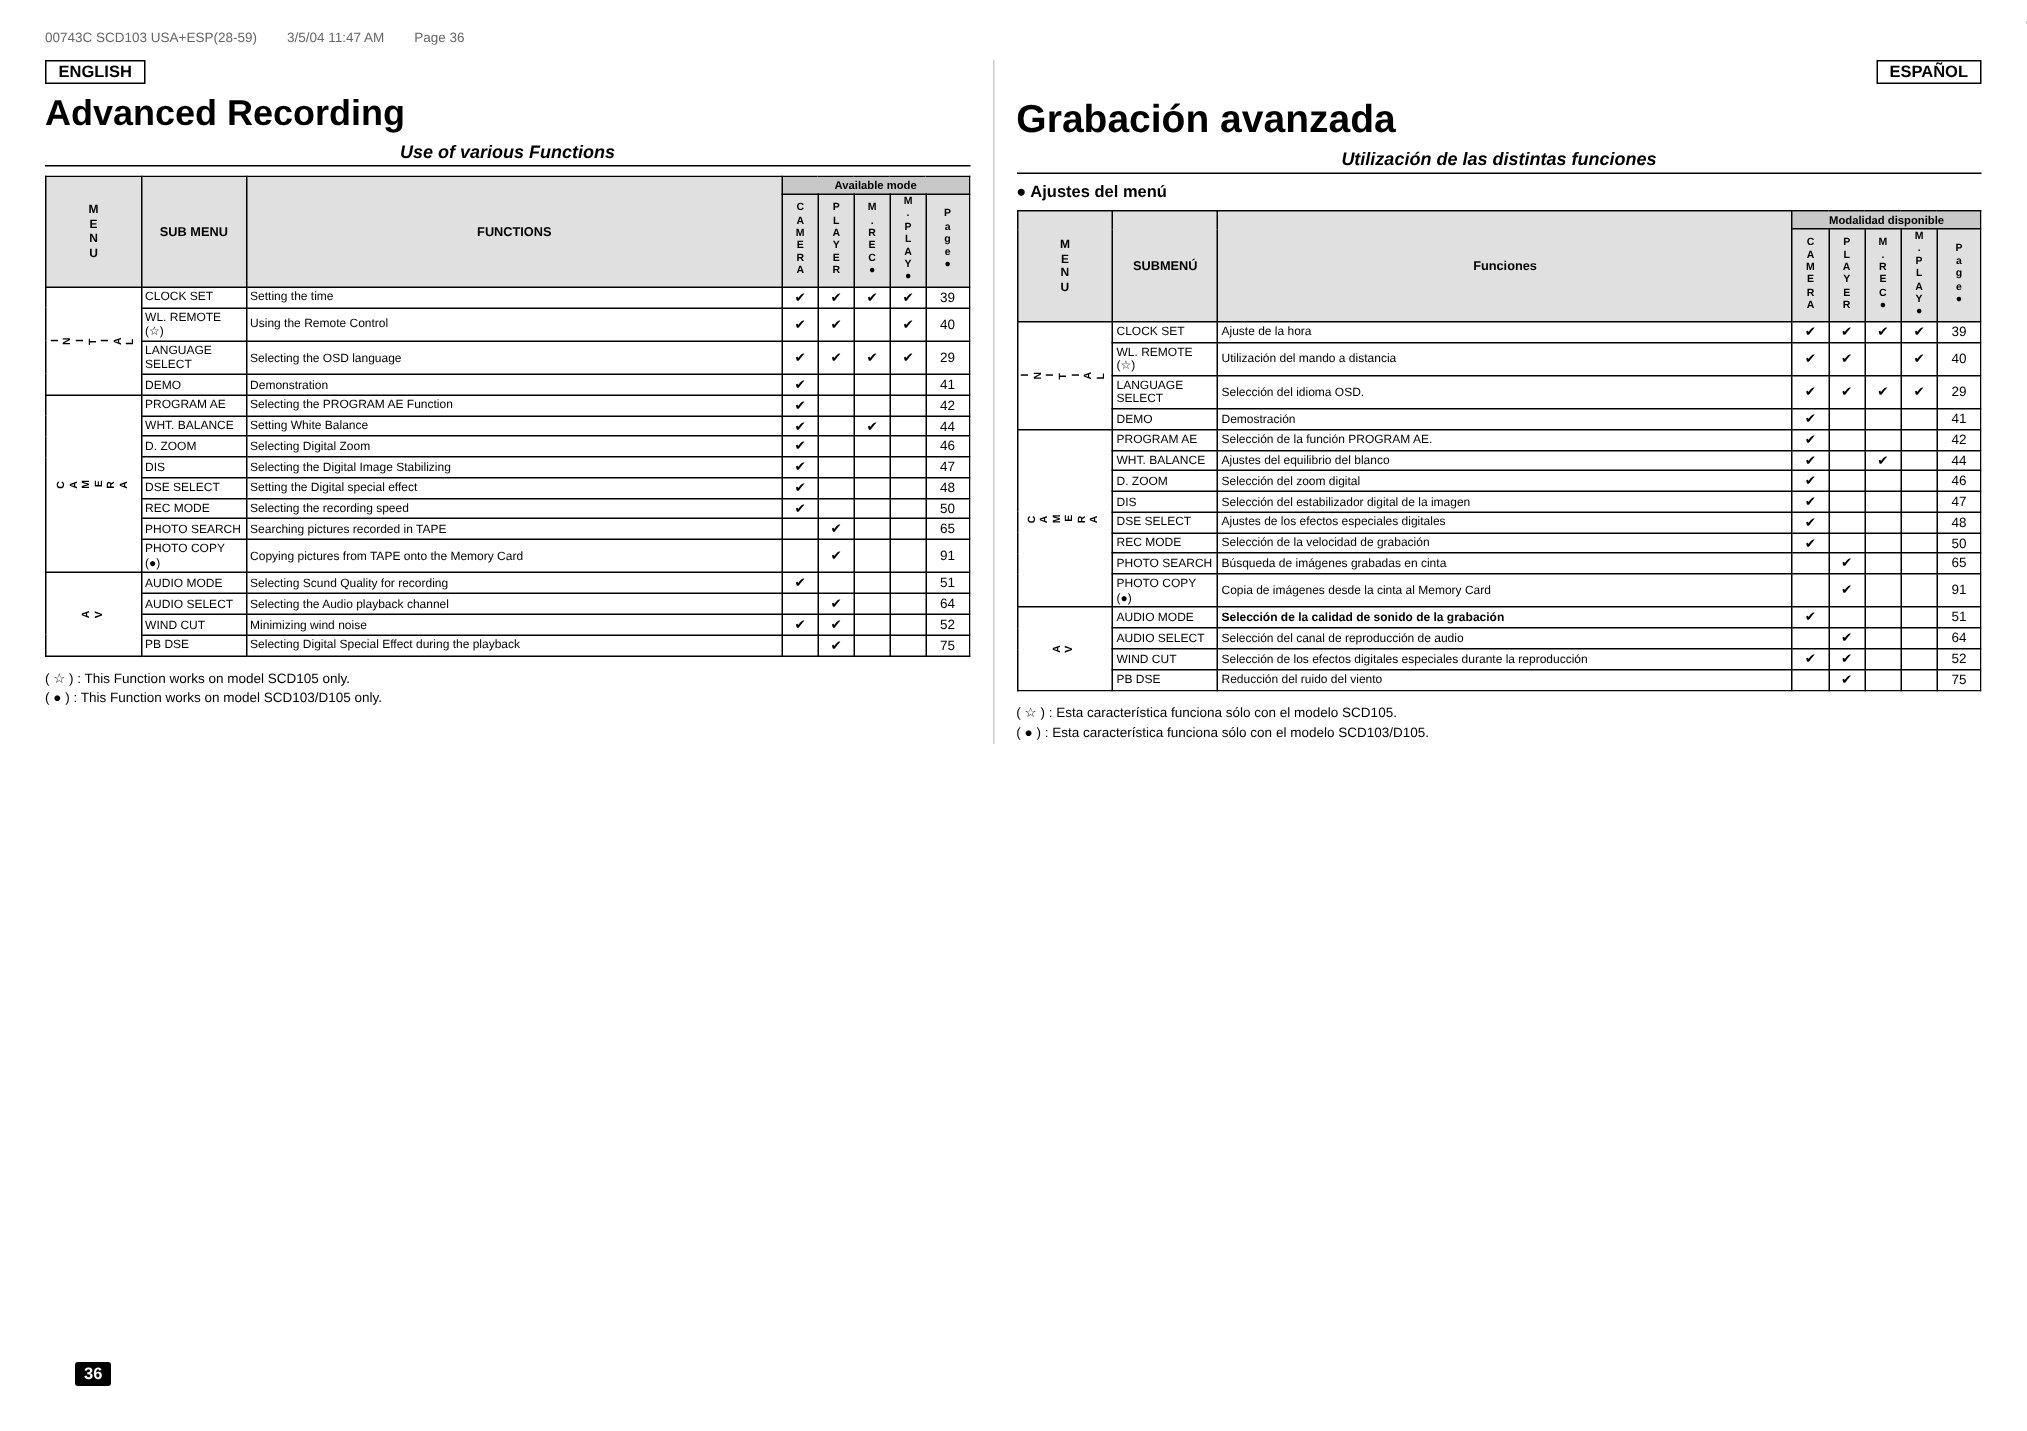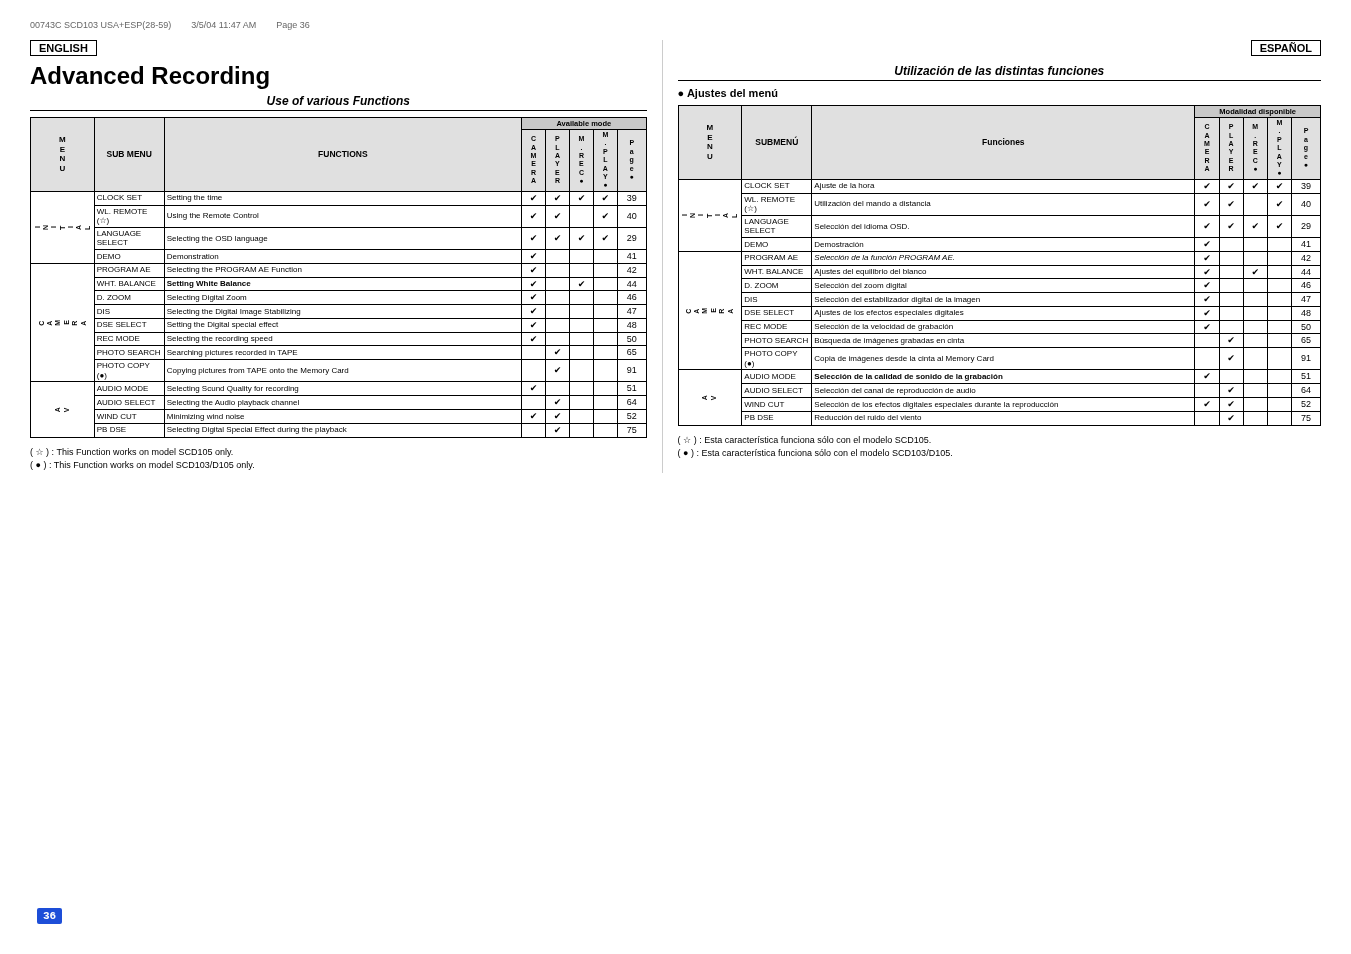--- a/index.html
+++ b/index.html
@@ -124,28 +124,27 @@
     .notes {
       margin-top: 8px;
       font-size: 9px;
       line-height: 1.5;
     }
 
     
     .page-number {
       position: absolute;
       bottom: 30px;
-      left: 37px;
-      background: #1d4ed8;
+      left: 50px;
+      background: #000000;
       color: #fff;
       font-size: 11px;
       font-weight: bold;
       padding: 2px 6px;
       border-radius: 2px;
-      font-family: Liberation Mono, monospace;
     }
 
     
     .border-lines {
       position: absolute;
       top: 0; left: 0; right: 0; bottom: 0;
       pointer-events: none;
     }
     .border-top, .border-bottom {
       position: absolute;
@@ -269,21 +268,21 @@
                 <td class="text-left" style="font-size: 8px;">PROGRAM AE</td>
                 <td class="text-left" style="font-size: 8px;">Selecting the PROGRAM AE Function</td>
                 <td style="font-size: 9px;">✔</td>
                 <td style="font-size: 9px;"></td>
                 <td style="font-size: 9px;"></td>
                 <td style="font-size: 9px;"></td>
                 <td style="font-size: 9px;">42</td>
               </tr>
               <tr>
                 <td class="text-left" style="font-size: 8px;">WHT. BALANCE</td>
-                <td class="text-left" style="font-size: 8px; font-weight: bold;">Setting White Balance</td>
+                <td class="text-left" style="font-size: 8px;">Setting White Balance</td>
                 <td style="font-size: 9px;">✔</td>
                 <td style="font-size: 9px;"></td>
                 <td style="font-size: 9px;">✔</td>
                 <td style="font-size: 9px;"></td>
                 <td style="font-size: 9px;">44</td>
               </tr>
               <tr>
                 <td class="text-left" style="font-size: 8px;">D. ZOOM</td>
                 <td class="text-left" style="font-size: 8px;">Selecting Digital Zoom</td>
                 <td style="font-size: 9px;">✔</td>
@@ -383,20 +382,21 @@
       <div class="notes">
         <div>( ☆ ) : This Function works on model SCD105 only.</div>
         <div>( ● ) : This Function works on model SCD103/D105 only.</div>
       </div>
     </div>
 
     <div class="col-right">
       <div style="display:flex; justify-content:flex-end; margin-bottom:2px;">
         <span class="lang-badge">ESPAÑOL</span>
       </div>
+      <div class="main-title" style="font-size:26px;">Grabación avanzada</div>
       <div class="section-heading italic-title">Utilización de las distintas funciones</div>
       <div class="bullet-heading">Ajustes del menú</div>
 
       <div class="table-wrap">
         <table>
           <thead>
             <tr>
               <th rowspan="2" class="menu-col">M<br>E<br>N<br>U</th>
               <th rowspan="2" class="submenu-col">SUBMENÚ</th>
               <th rowspan="2">Funciones</th>
@@ -455,21 +455,21 @@
                 <td style="font-size: 9px;">41</td>
               </tr>
               <tr>
                 <td rowspan="8" style="writing-mode: vertical-rl; transform: rotate(180deg); font-weight: bold; font-size: 7px; letter-spacing: 1px; white-space: pre; text-align: center; vertical-align: middle;">C
 A
 M
 E
 R
 A</td>
                 <td class="text-left" style="font-size: 8px;">PROGRAM AE</td>
-                <td class="text-left" style="font-size: 8px; font-style: italic;">Selección de la función PROGRAM AE.</td>
+                <td class="text-left" style="font-size: 8px;">Selección de la función PROGRAM AE.</td>
                 <td style="font-size: 9px;">✔</td>
                 <td style="font-size: 9px;"></td>
                 <td style="font-size: 9px;"></td>
                 <td style="font-size: 9px;"></td>
                 <td style="font-size: 9px;">42</td>
               </tr>
               <tr>
                 <td class="text-left" style="font-size: 8px;">WHT. BALANCE</td>
                 <td class="text-left" style="font-size: 8px;">Ajustes del equilibrio del blanco</td>
                 <td style="font-size: 9px;">✔</td>

